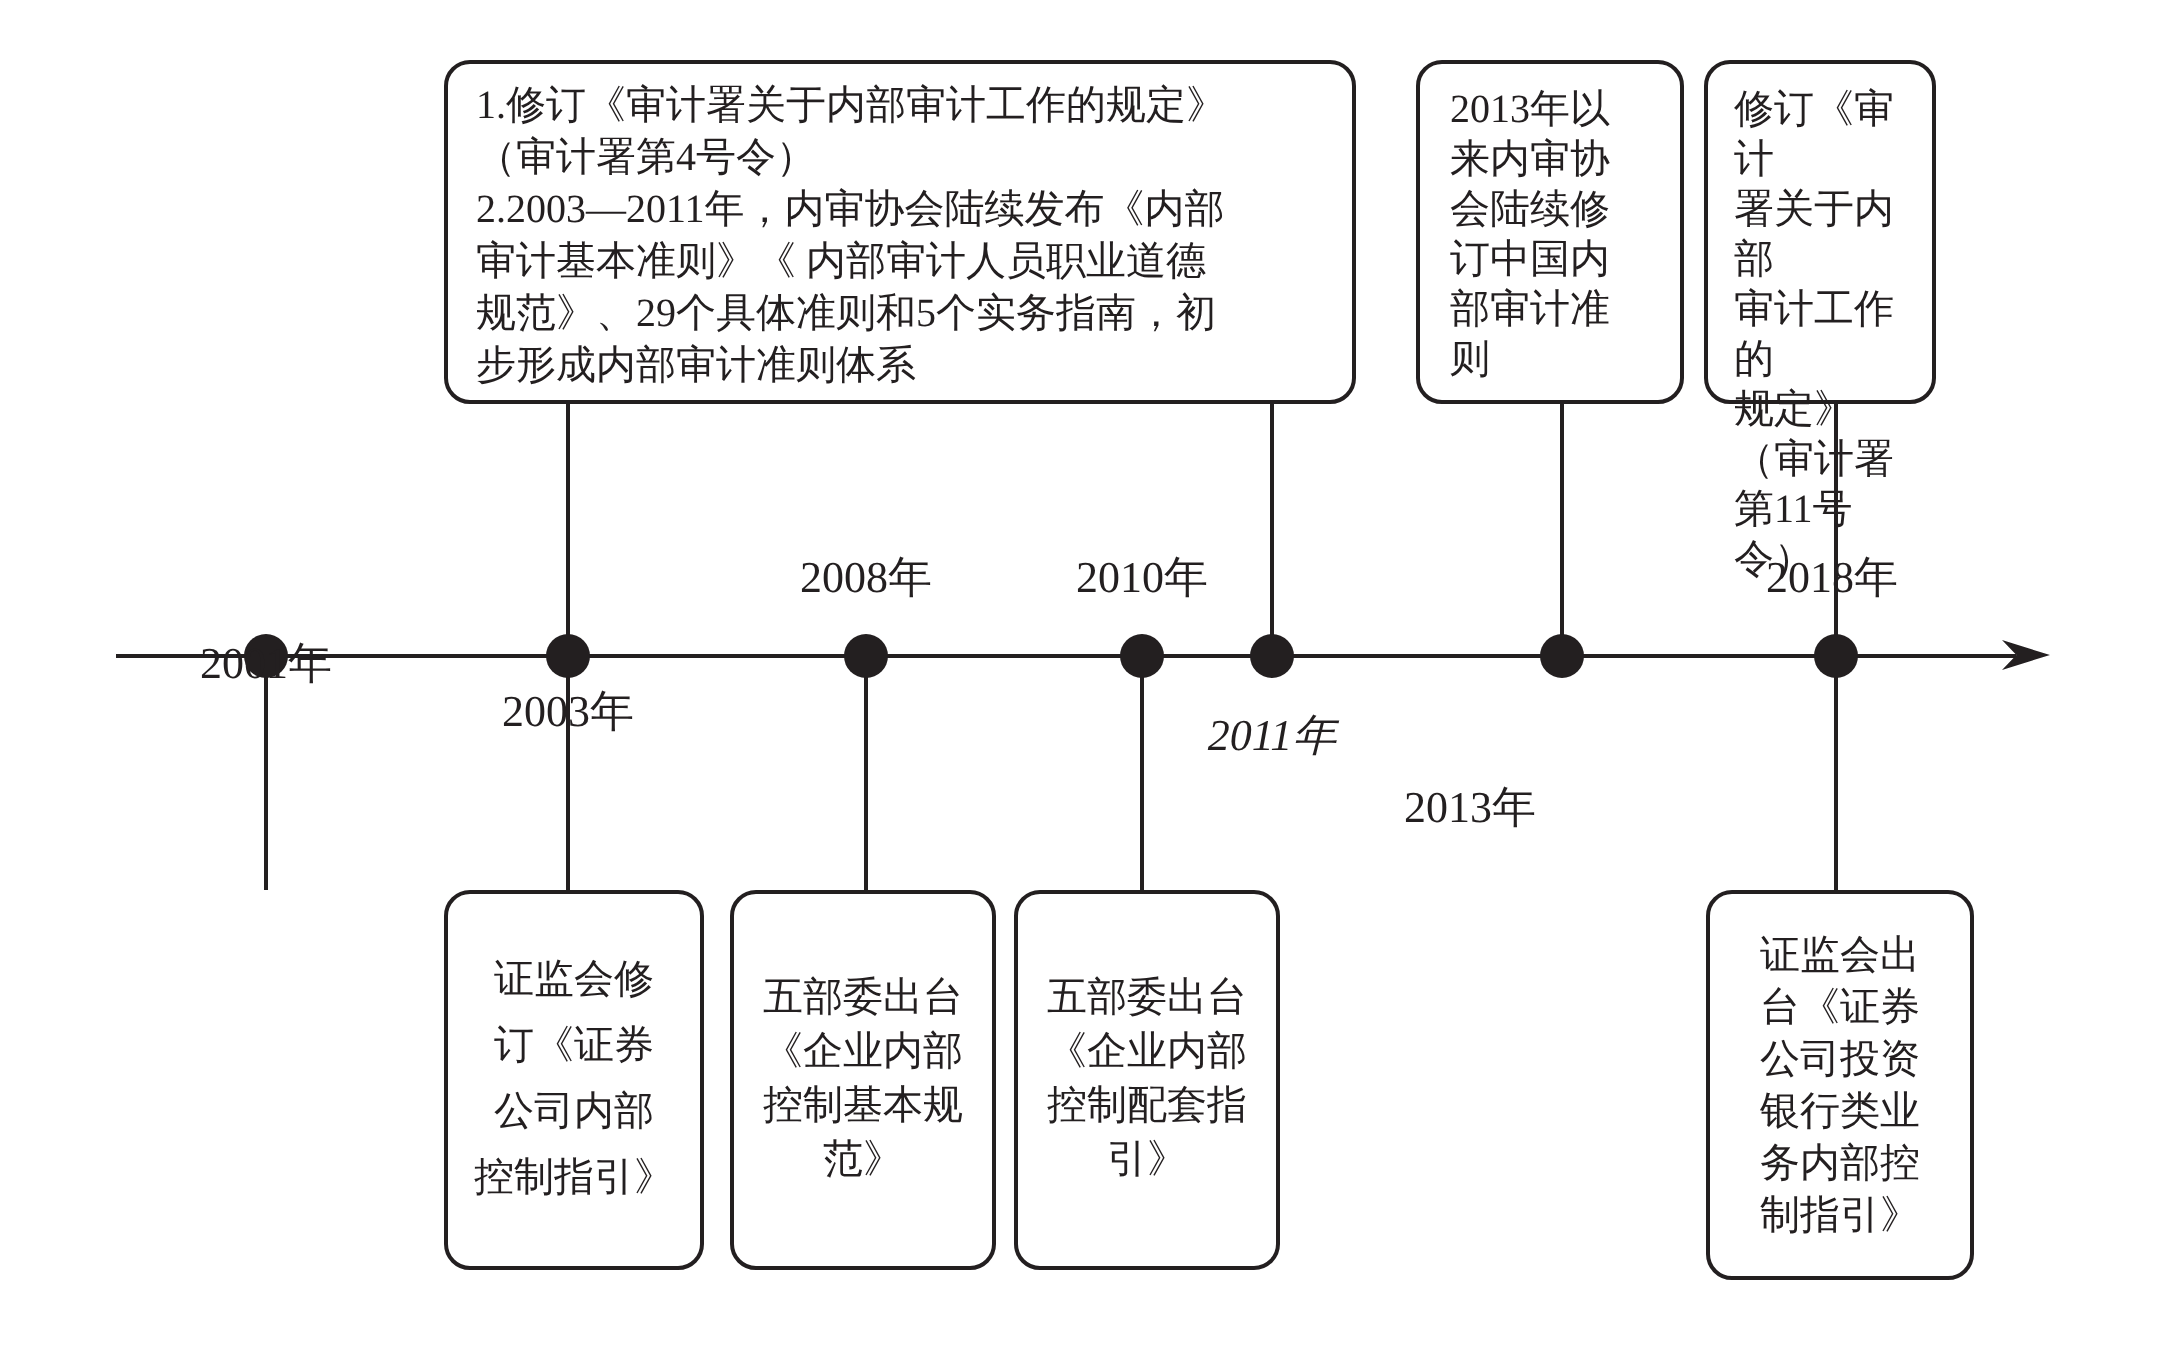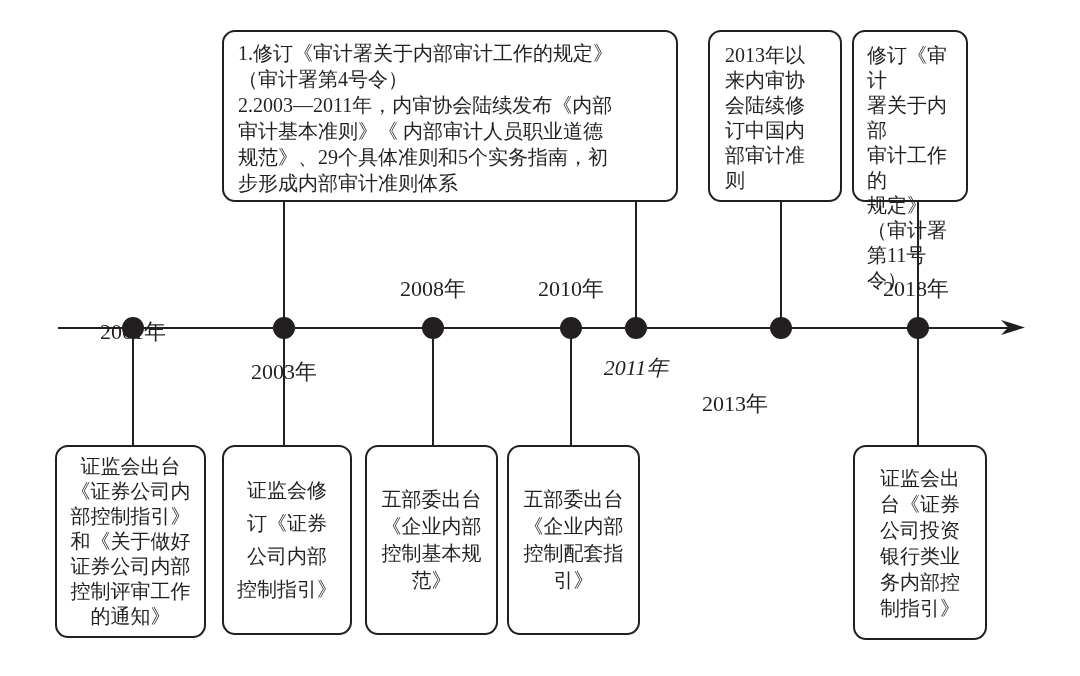--- a/index.html
+++ b/index.html
@@ -52,21 +52,21 @@
 
   <div class="dot" style="left:122px;"></div>
   <div class="dot" style="left:273px;"></div>
   <div class="dot" style="left:422px;"></div>
   <div class="dot" style="left:560px;"></div>
   <div class="dot" style="left:625px;"></div>
   <div class="dot" style="left:770px;"></div>
   <div class="dot" style="left:907px;"></div>
 
   <div class="year" style="left:133px;top:277px;margin-top:43px;">2001年</div>
-  <div class="year" style="left:284px;top:360px;">2003年</div>
+  <div class="year" style="left:284px;top:344px;">2003年</div>
   <div class="year" style="left:433px;top:277px;text-align:center;">2008年</div>
   <div class="year" style="left:571px;top:277px;">2010年</div>
   <div class="year" style="left:636px;top:356px;font-style:italic;">2011年</div>
   <div class="year" style="left:735px;top:356px;margin-top:36px;">2013年</div>
   <div class="year" style="left:916px;top:277px;">2018年</div>
 
   <div class="evbox topleft" id="box-top-main">1.修订《审计署关于内部审计工作的规定》
 （审计署第4号令）
 2.2003—2011年，内审协会陆续发布《内部
 审计基本准则》《 内部审计人员职业道德
@@ -78,27 +78,20 @@
 订中国内
 部审计准
 则</div>
   <div class="evbox topleft" id="box-top-2018">修订《审计
 署关于内部
 审计工作的
 规定》
 （审计署
 第11号令）</div>
 
-  <div class="evbox center" id="box-bot-2001">证监会出台
-《证券公司内
-部控制指引》
-和《关于做好
-证券公司内部
-控制评审工作
-的通知》</div>
   <div class="evbox center" id="box-bot-2003">证监会修
 订《证券
 公司内部
 控制指引》</div>
   <div class="evbox center" id="box-bot-2008">五部委出台
 《企业内部
 控制基本规
 范》</div>
   <div class="evbox center" id="box-bot-2010">五部委出台
 《企业内部

